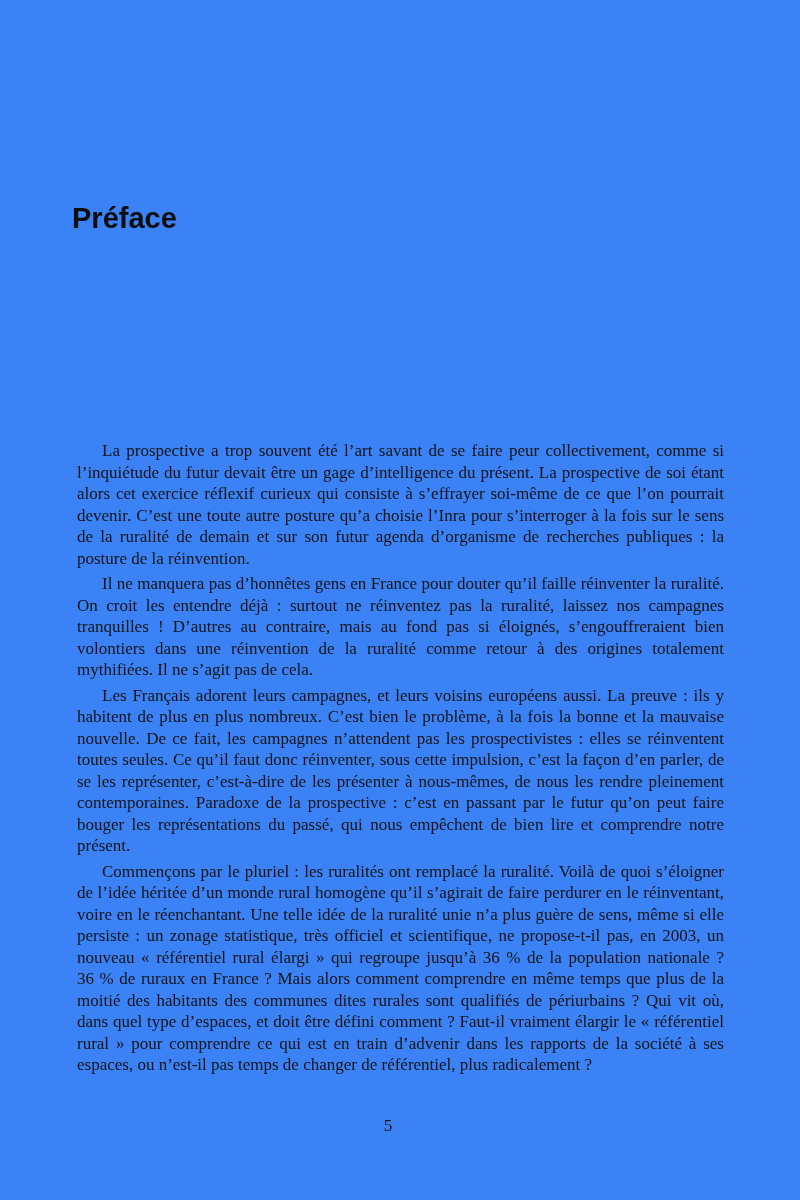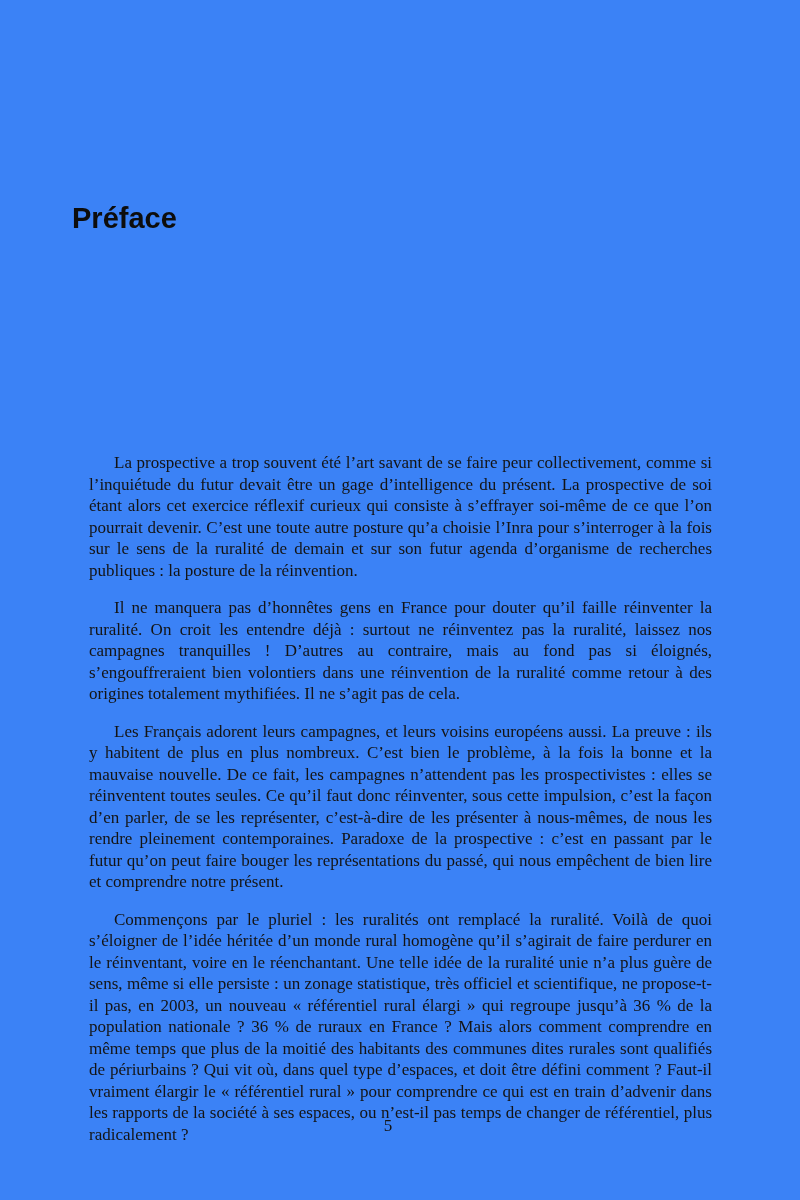--- a/index.html
+++ b/index.html
@@ -32,21 +32,21 @@
     left: 73px;
     top: 436px;
     width: 655px;
     font-family: "Liberation Serif", "DejaVu Serif", serif;
     font-size: 17px;
     line-height: 21.5px;
     text-align: justify;
     color: #141414;
   }
   .body-text p {
-    margin: 16px;
+    margin: 4px;
     text-indent: 25px;
   }
   .page-number {
     position: absolute;
     left: 73px;
     top: 1116px;
     width: 630px;
     text-align: center;
     font-family: "Liberation Serif", "DejaVu Serif", serif;
     font-size: 17px;

